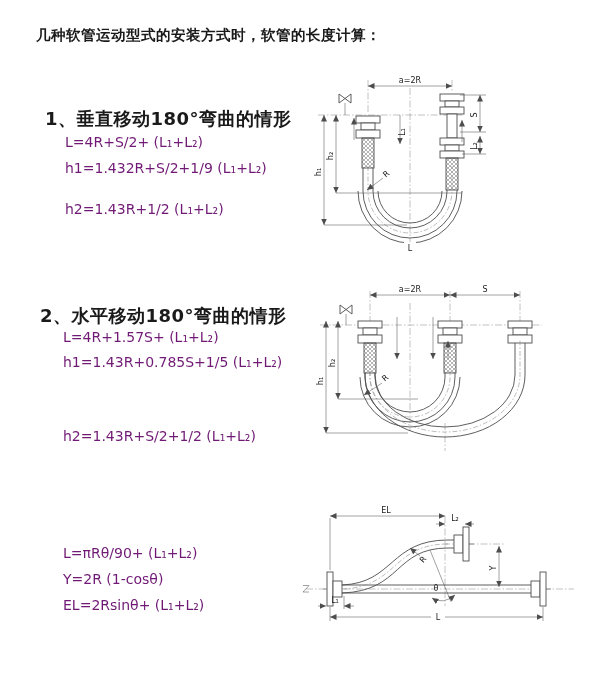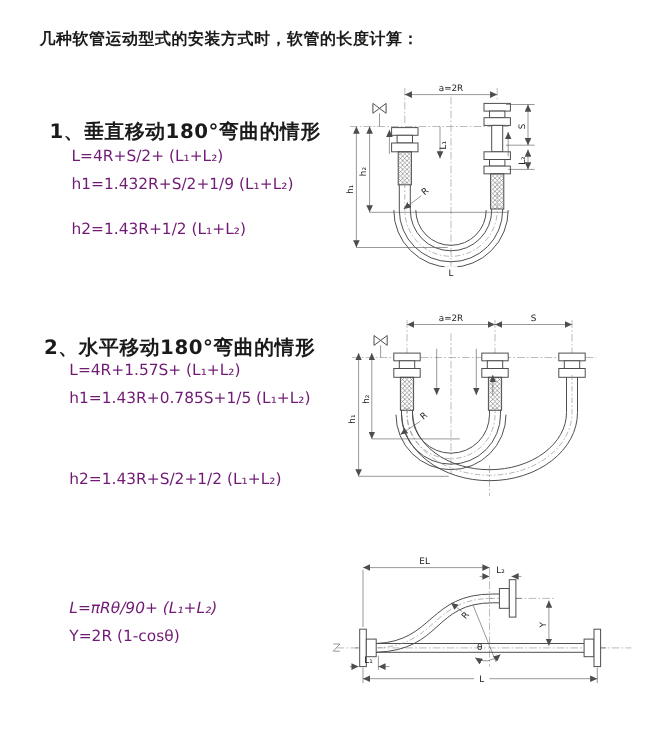--- a/index.html
+++ b/index.html
@@ -29,22 +29,23 @@
   <div class="sec-heading" style="left:45px;top:107px;">1、垂直移动180°弯曲的情形</div>
   <div class="formula" style="left:65px;top:134px;">L=4R+S/2+ (L₁+L₂)</div>
   <div class="formula" style="left:65px;top:160px;">h1=1.432R+S/2+1/9 (L₁+L₂)</div>
   <div class="formula" style="left:65px;top:201px;">h2=1.43R+1/2 (L₁+L₂)</div>
 
   <div class="sec-heading" style="left:40px;top:304px;">2、水平移动180°弯曲的情形</div>
   <div class="formula" style="left:63px;top:329px;">L=4R+1.57S+ (L₁+L₂)</div>
   <div class="formula" style="left:63px;top:354px;">h1=1.43R+0.785S+1/5 (L₁+L₂)</div>
   <div class="formula" style="left:63px;top:380px;margin-top:48px;">h2=1.43R+S/2+1/2 (L₁+L₂)</div>
 
-  <div class="formula" style="left:63px;top:545px;font-style:italic;">L=πRθ/90+ (L₁+L₂)</div>
+  <div class="formula" style="left:63px;top:545px;">L=πRθ/90+ (L₁+L₂)</div>
   <div class="formula" style="left:63px;top:571px;">Y=2R (1-cosθ)</div>
+  <div class="formula" style="left:63px;top:597px;">EL=2Rsinθ+ (L₁+L₂)</div>
 
   <svg class="diagram" style="left:310px;top:70px;" width="290" height="185" viewBox="0 0 290 185">
     <defs>
       <marker id="arr1" markerWidth="8" markerHeight="6" refX="6.5" refY="3" orient="auto-start-reverse" markerUnits="userSpaceOnUse">
         <path d="M0,0 L6.5,3 L0,6 Z" fill="#4d4d4d"></path>
       </marker>
       <pattern id="braid1" width="4" height="4" patternUnits="userSpaceOnUse">
         <path d="M0,0 L4,4 M4,0 L0,4" stroke="#6a6a6a" stroke-width="0.5"></path>
       </pattern>
     </defs>

